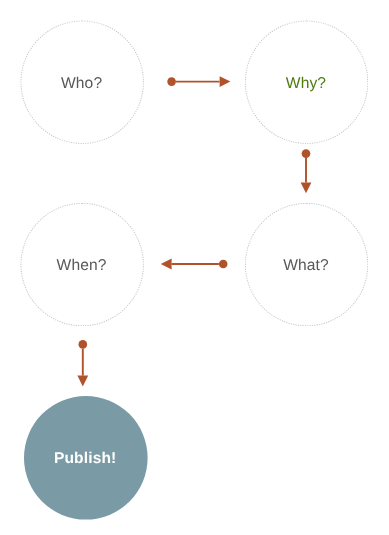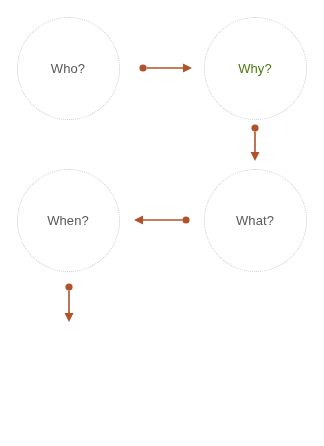--- a/index.html
+++ b/index.html
@@ -98,14 +98,17 @@
   </div>
 
   <div class="node dotted" style="left: 203.5px; top: 168.5px; width: 103px; height: 103px; border-color: rgb(197, 204, 208);">
     <span class="node-label" style="color: rgb(88, 89, 91);">What?</span>
   </div>
 
   <div class="node dotted" style="left: 16.5px; top: 168.5px; width: 103px; height: 103px; border-color: rgb(197, 204, 208);">
     <span class="node-label" style="color: rgb(88, 89, 91);">When?</span>
   </div>
 
+  <div class="node filled" style="left: 19.5px; top: 329.5px; width: 103px; height: 103px; background: rgb(122, 154, 165);">
+    <span class="node-label" style="color: rgb(255, 255, 255);">Publish!</span>
+  </div>
 
 </div>
 
 </body></html>

